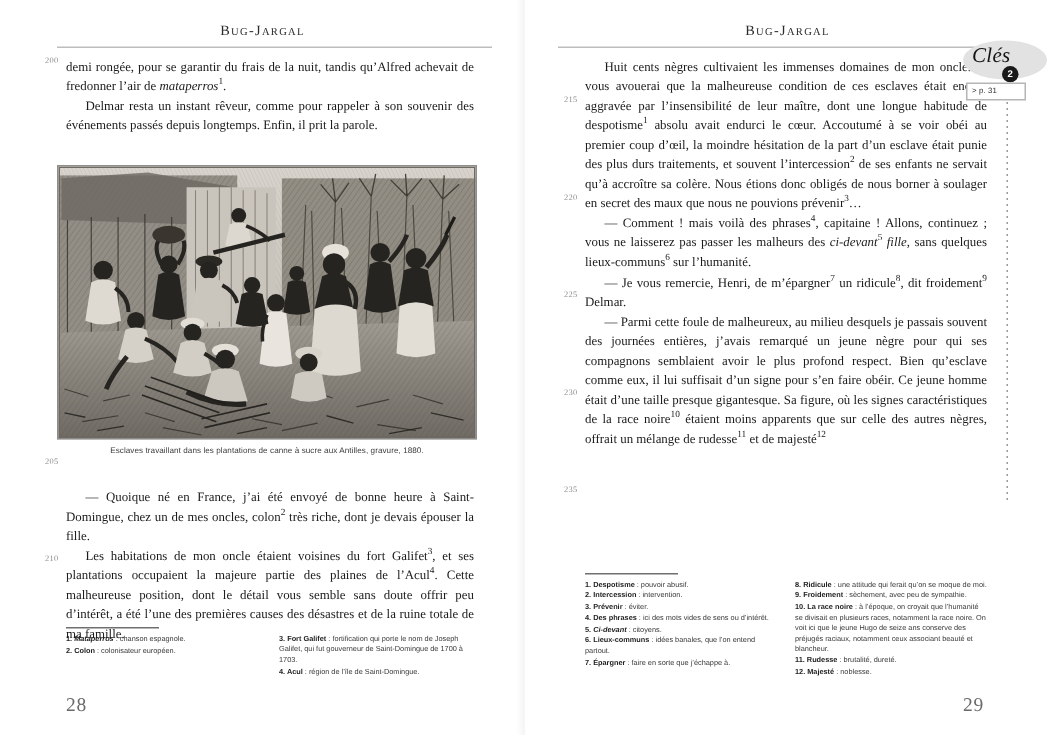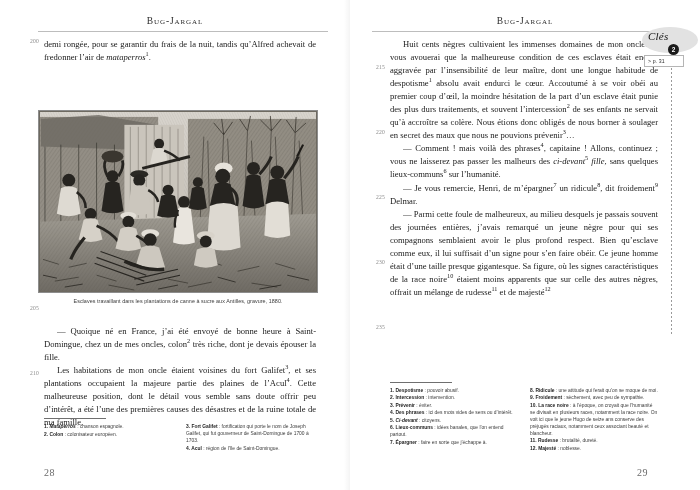--- a/index.html
+++ b/index.html
@@ -140,26 +140,26 @@
 
   
   .notes-flow { column-count: 2; column-gap: 12px; }
   .notes-flow .note { break-inside: auto; }
 
   
   .folio {
     position: absolute;
     bottom: 12px;
     font-family: "Liberation Serif", serif;
-    font-size: 10px;
+    font-size: 13px;
     color: #6a6a6a;
     letter-spacing: 0.5px;
   }
   .page-left .folio { left: 44px; }
-  .page-right .folio { right: 52px; margin-left: 20px; }
+  .page-right .folio { right: 44px; margin-left: 20px; }
 
   
   .margin-dots {
     position: absolute;
     left: 321px;
     top: 40px;
     width: 1px;
     height: 296px;
     background-image: linear-gradient(to bottom, #9a9a9a 1.6px, rgba(0,0,0,0) 1.6px);
     background-size: 1px 4px;
@@ -180,21 +180,21 @@
     height: 26px;
     background: #e2e2e2;
     border-radius: 28px / 13px;
   }
   .cles-label {
     position: absolute;
     left: 6px;
     top: 3px;
     font-family: "Liberation Serif", serif;
     font-style: italic;
-    font-size: 11px;
+    font-size: 14px;
     color: #151515;
     letter-spacing: 0.2px;
   }
   .cles-badge {
     position: absolute;
     left: 26px;
     top: 17px;
     width: 11px;
     height: 11px;
     border-radius: 50%;
@@ -242,20 +242,21 @@
     <div class="runhead-rule"></div>
 
     <div class="linenums" style="height:420px">
       <span style="top:0px">200</span>
       <span style="top:267px">205</span>
       <span style="top:332px">210</span>
     </div>
 
     <div class="col" style="top:38px">
       <p>demi rongée, pour se garantir du frais de la nuit, tandis qu’Alfred achevait de fredonner l’air de <i>mataperros</i><sup>1</sup>.</p>
+      <p class="indent">Delmar resta un instant rêveur, comme pour rappeler à son souvenir des événements passés depuis longtemps. Enfin, il prit la parole.</p>
     </div>
 
     <div class="figure">
       <svg class="plate" viewBox="0 0 280 183" preserveAspectRatio="none">
         <defs>
           <linearGradient id="sky" x1="0" y1="0" x2="0" y2="1">
             <stop offset="0%" stop-color="#d8d4cd"></stop>
             <stop offset="100%" stop-color="#b9b4ab"></stop>
           </linearGradient>
           <linearGradient id="gnd" x1="0" y1="0" x2="0" y2="1">

